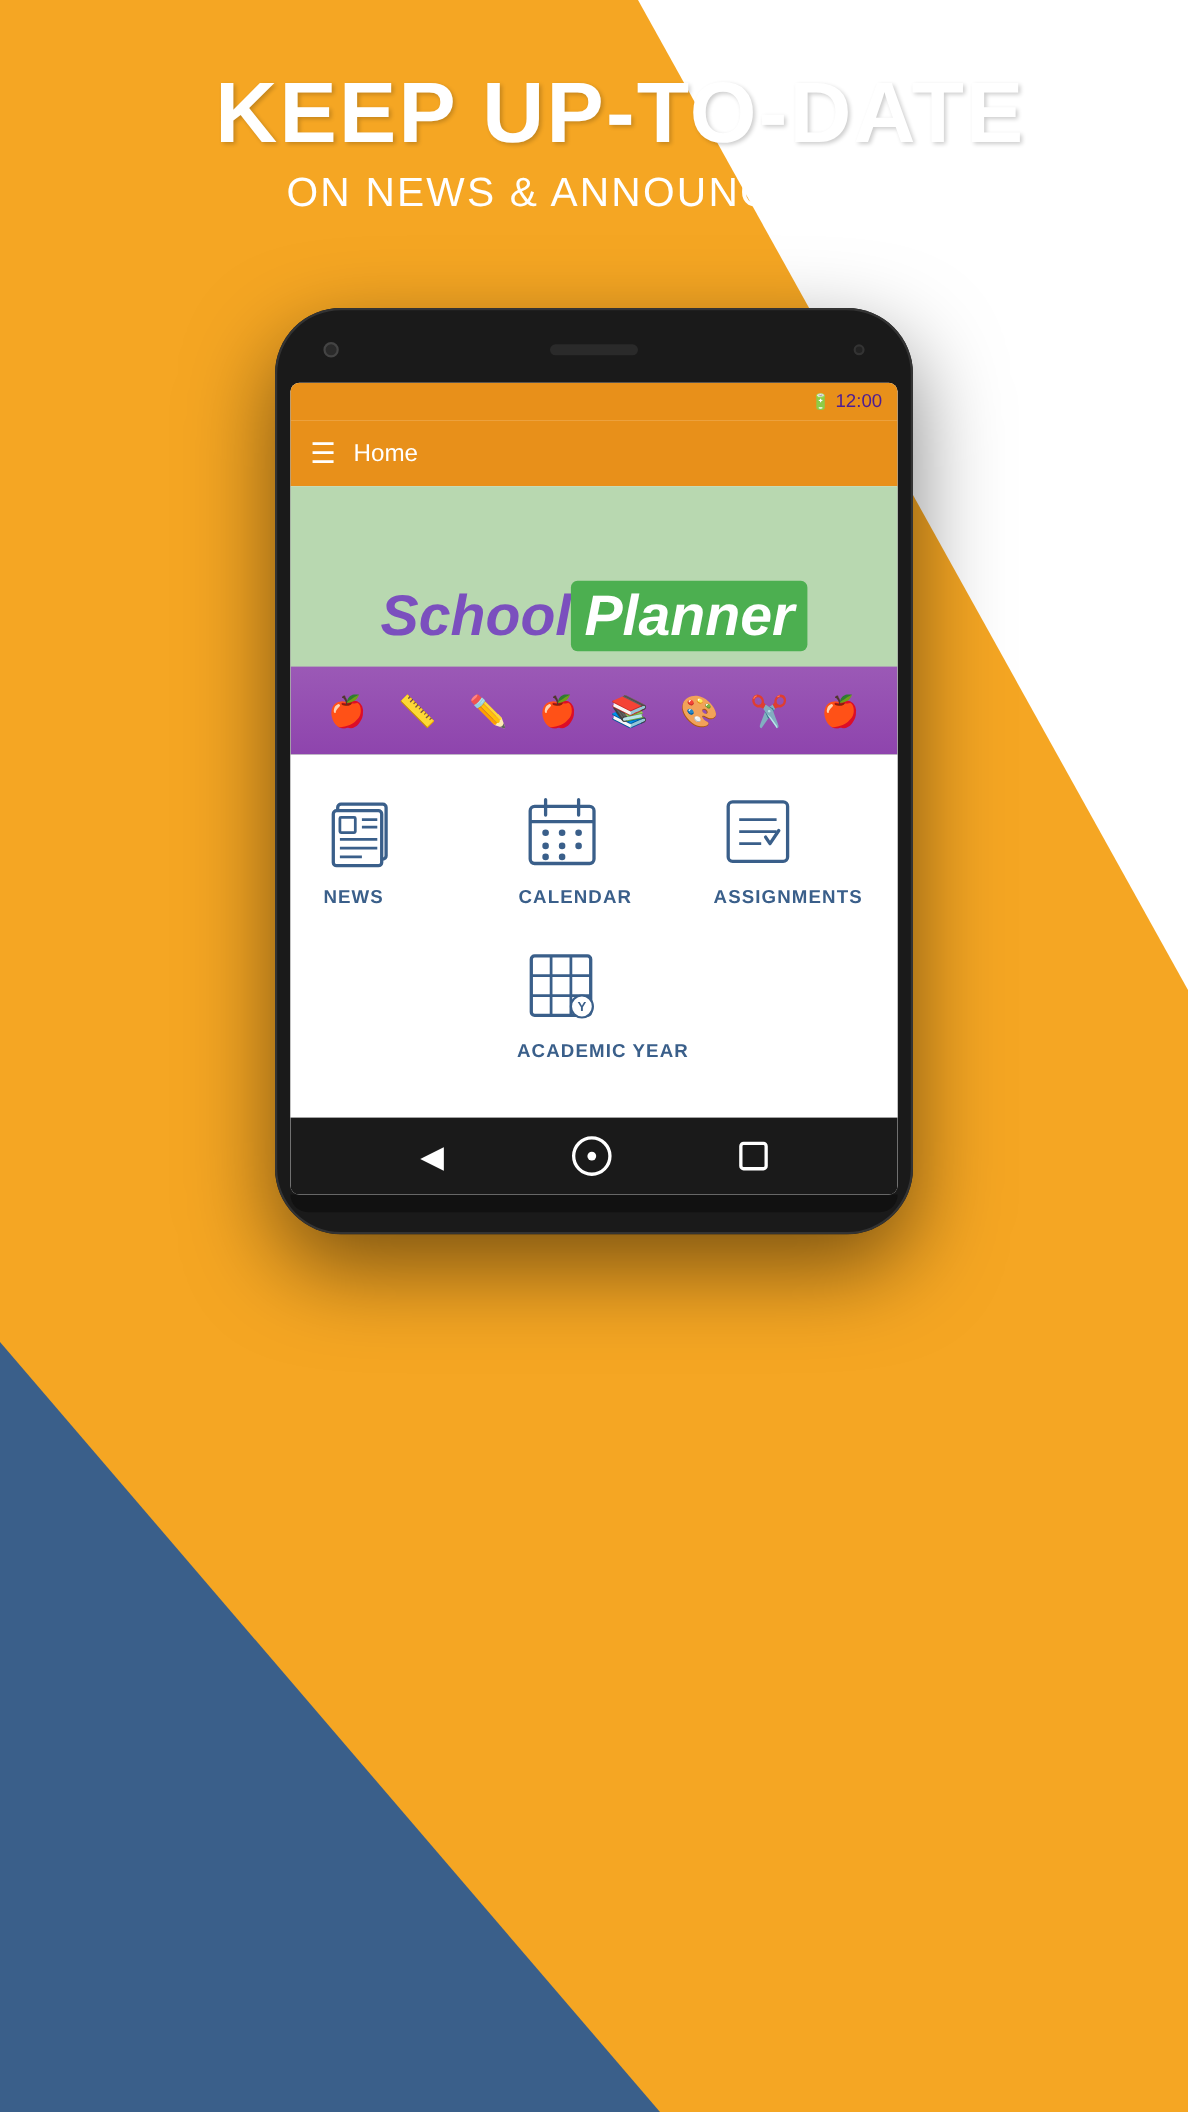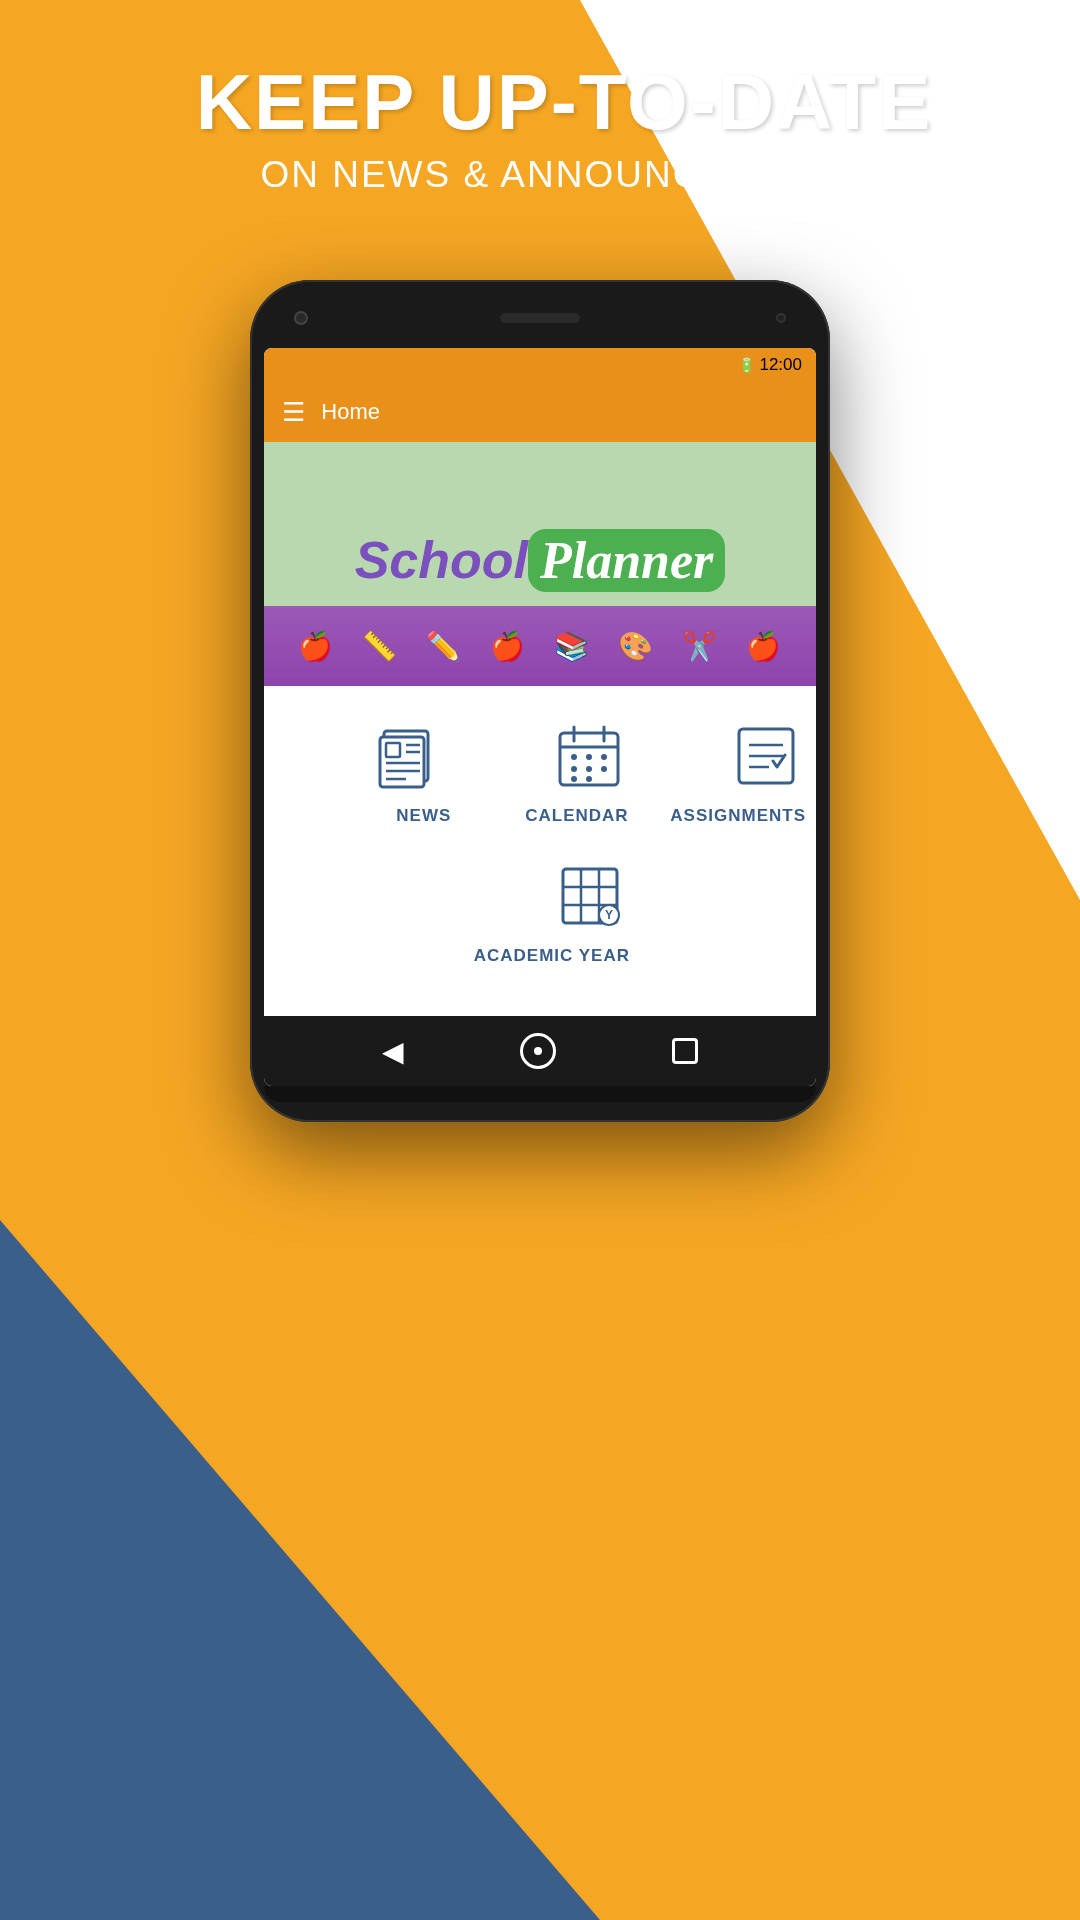--- a/index.html
+++ b/index.html
@@ -141,21 +141,21 @@
     .status-bar {
       background: #E8901A;
       height: 34px;
       display: flex;
       justify-content: flex-end;
       align-items: center;
       padding: 0 14px;
     }
 
     .status-time {
-      color: #000000;
+      color: #4c1d95;
       font-size: 17px;
       font-weight: 500;
       text-align: center;
     }
 
     .battery-icon {
       color: white;
       font-size: 14px;
       margin-right: 4px;
     }
@@ -210,23 +210,22 @@
       color: #7B4FBE;
       font-style: italic;
     }
 
     .logo-planner {
       background: #4CAF50;
       color: white;
       font-size: 52px;
       font-weight: 900;
       padding: 2px 12px;
-      border-radius: 18px;
+      border-radius: 6px;
       font-style: italic;
-      font-family: Liberation Serif, serif;
     }
 
     
     .banner-decoration {
       position: absolute;
       bottom: 0;
       left: 0;
       right: 0;
       height: 80px;
       background: linear-gradient(to bottom, #9B59B6 0%, #8E44AD 100%);
@@ -261,21 +260,21 @@
     .menu-row {
       display: flex;
       justify-content: space-around;
       align-items: flex-start;
       margin-bottom: 30px;
     }
 
     .menu-item {
       display: flex;
       flex-direction: column;
-      align-items: flex-end;
+      align-items: flex-start;
       width: 160px;
       cursor: pointer;
       margin-left: 20px;
     }
 
     .menu-icon-wrap {
       width: 80px;
       height: 80px;
       display: flex;
       align-items: center;

